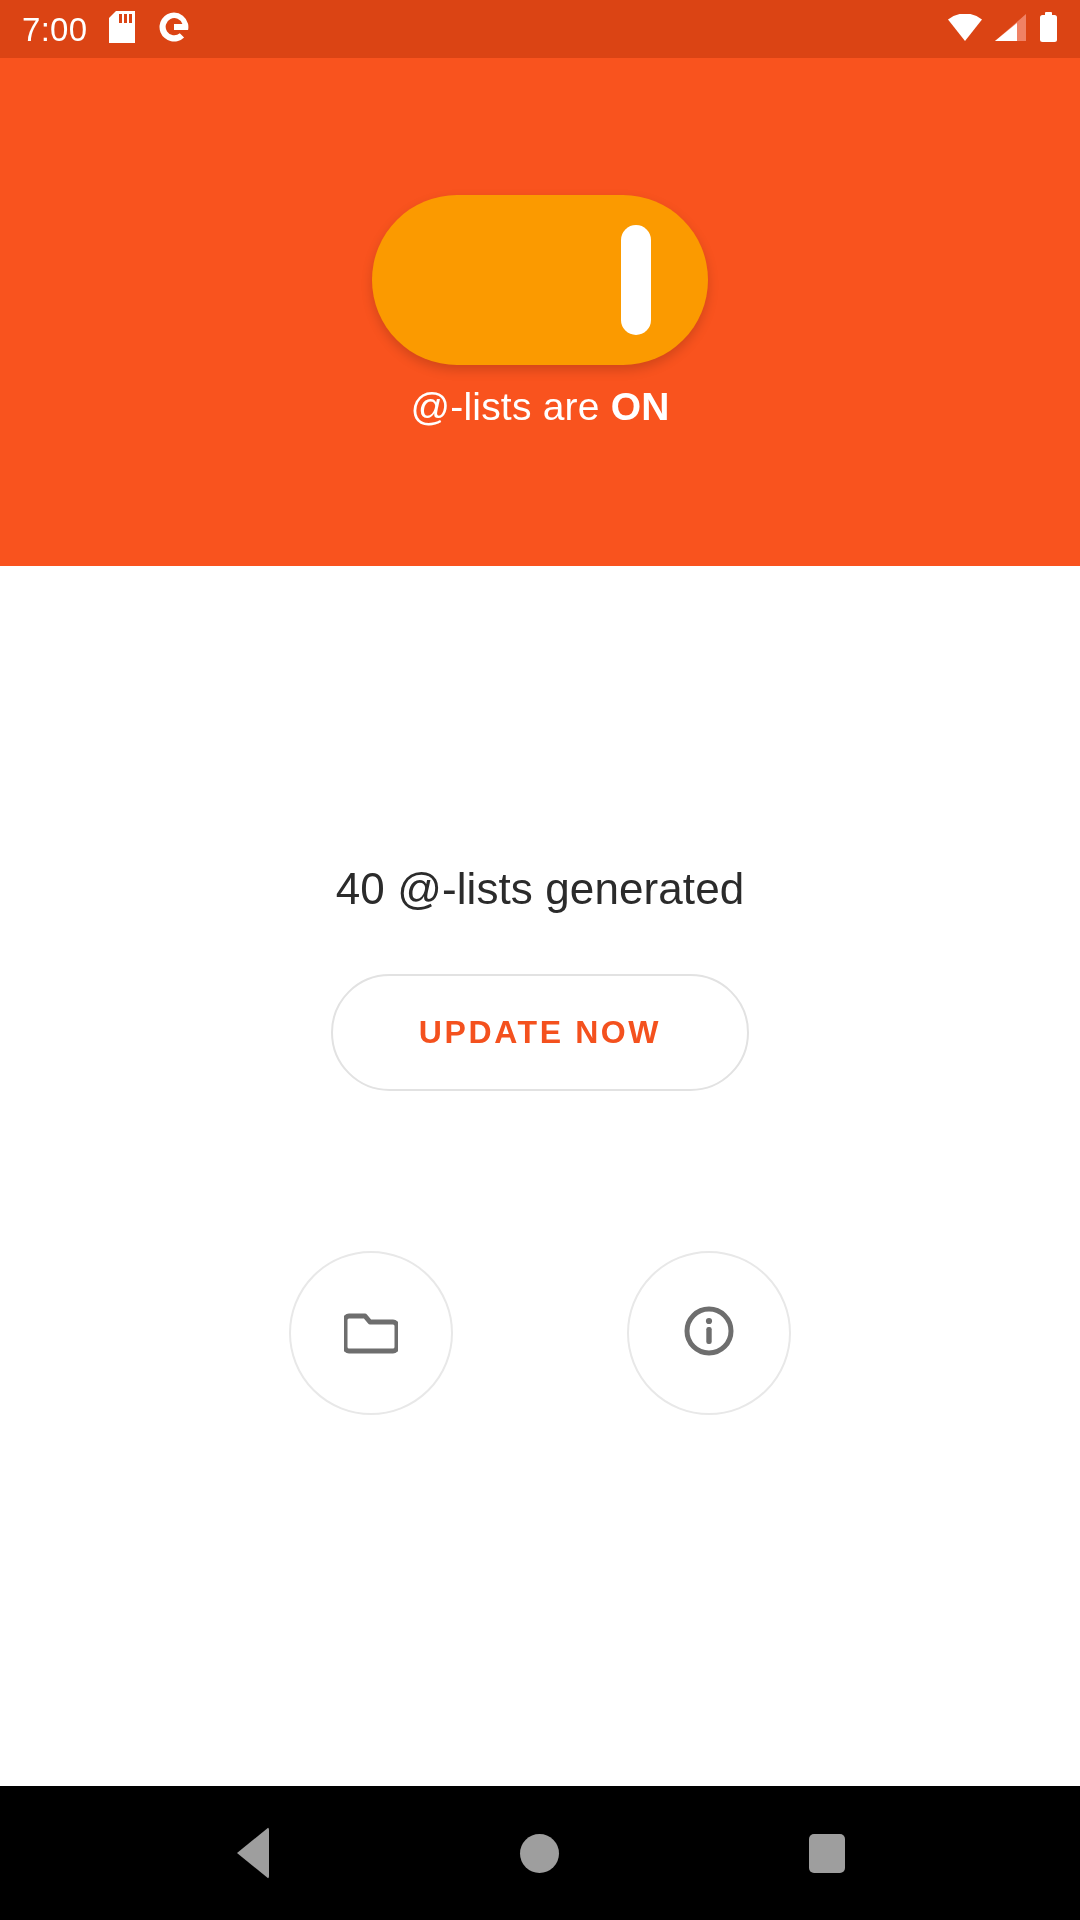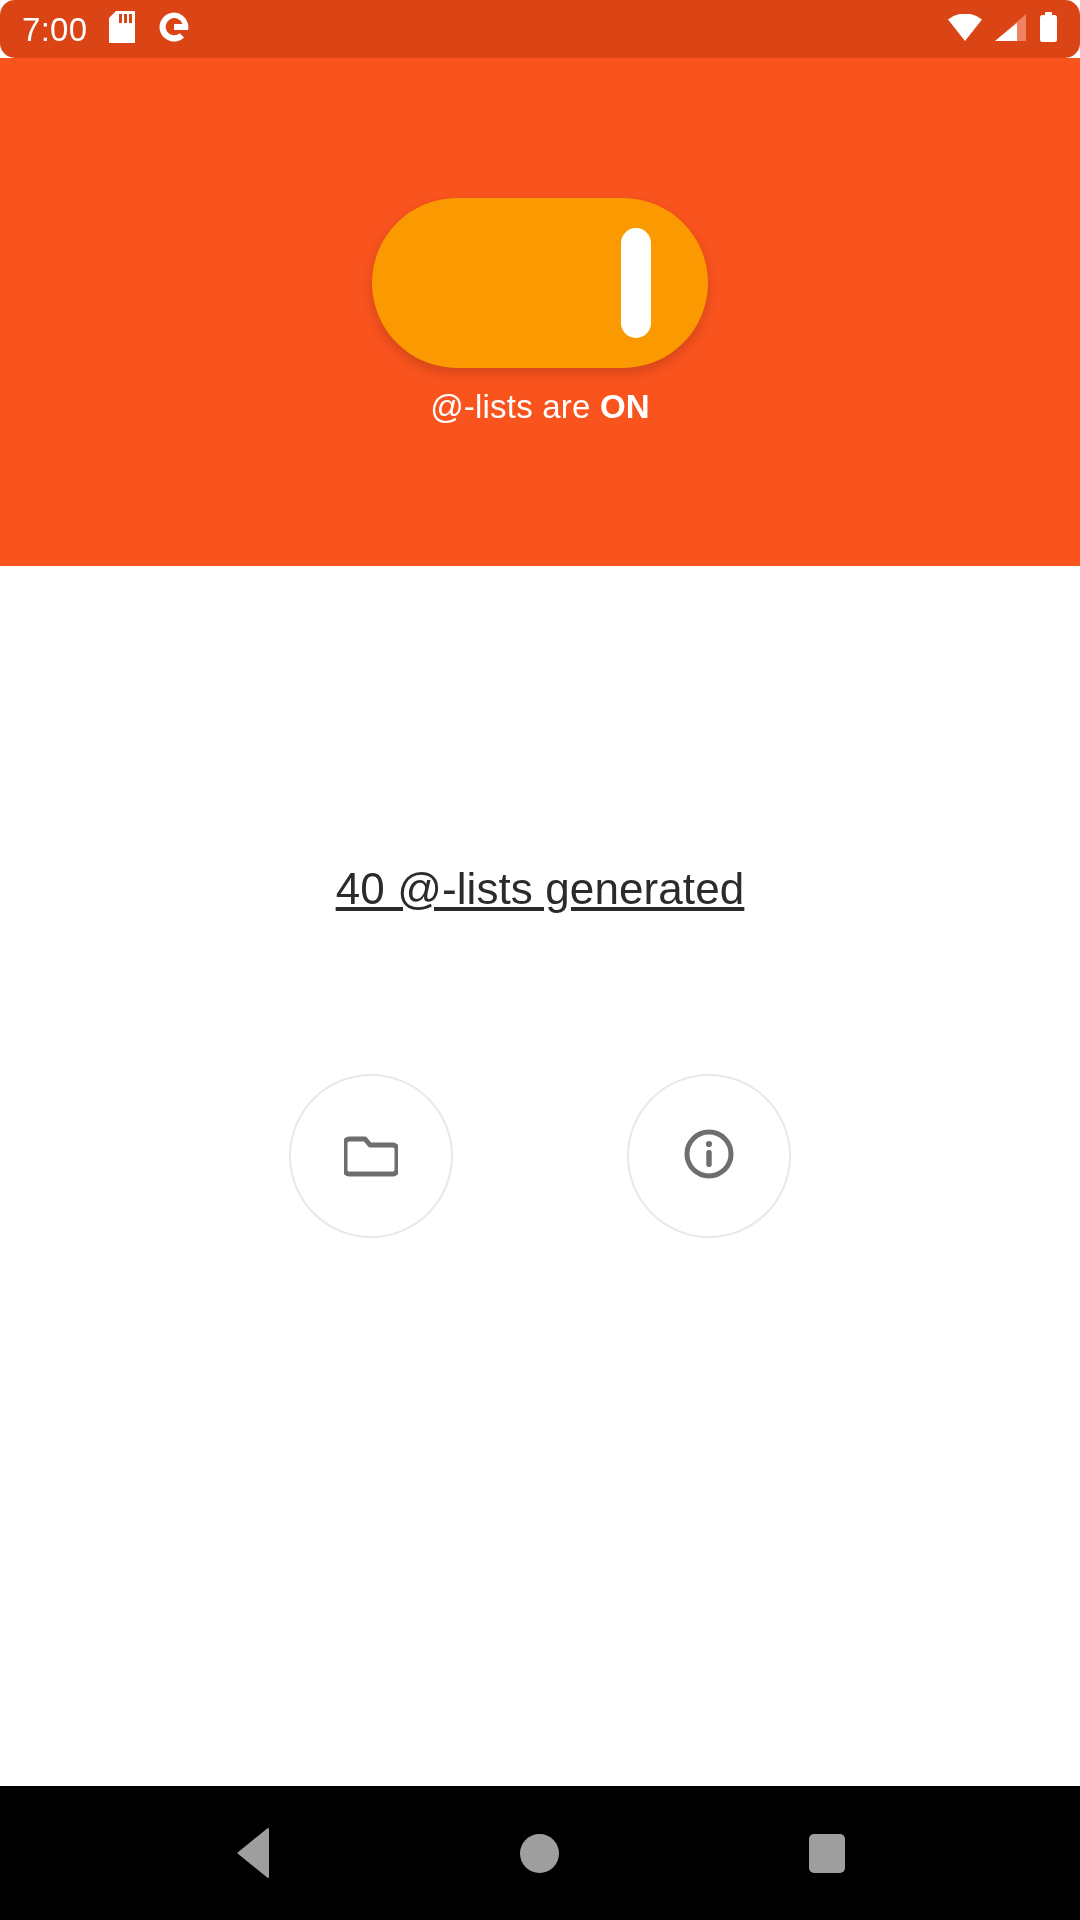--- a/index.html
+++ b/index.html
@@ -18,21 +18,20 @@
 
   
   .status-bar {
     height:58px;
     background:#DB4414;
     display:flex; align-items:center;
     padding:8px 22px;
     flex:0 0 auto;
     position:relative;
     z-index:5;
-    border-radius:15px;
   }
   .status-left { display:flex; align-items:center; gap:22px; }
   .status-clock {
     color:#ffffff;
     font-size:33px;
     letter-spacing:0.3px;
     line-height:1;
     font-weight:400;
   }
   .status-right {
@@ -60,21 +59,21 @@
     position:absolute;
     width:30px; height:110px;
     border-radius:15px;
     background:#ffffff;
     top:30px;
     right:57px;
   }
   .header-label {
     margin-top:20px;
     color:#ffffff;
-    font-size:33px;
+    font-size:39px;
     font-weight:400;
     letter-spacing:0.2px;
     white-space:nowrap;
   }
   .header-label b { font-weight:700; }
 
   
   .body {
     flex:1 1 auto;
     background:#ffffff;
@@ -82,21 +81,20 @@
     align-items:center;
     position:relative;
   }
   .count-text {
     margin-top:298px;
     font-size:44px;
     color:#2b2b2b;
     font-weight:400;
     letter-spacing:0.1px;
     white-space:nowrap;
-    text-decoration:underline;
   }
   .pill-btn {
     margin-top:60px;
     width:418px; height:117px;
     border:2px solid #e2e2e2;
     border-radius:60px;
     background:#ffffff;
     color:#F4511E;
     font-family:"Liberation Sans", sans-serif;
     font-size:32px;
@@ -201,20 +199,21 @@
     </div>
     <div class="header-label">
       <span>@-lists are </span><b>ON</b>
     </div>
   </div>
 
   <div class="body">
 
     <div class="count-text">40 @-lists generated</div>
 
+    <div class="pill-btn">UPDATE NOW</div>
 
     <div class="circle-row">
       <div class="circle-btn">
         <span class="ico">
           <svg width="54" height="48" viewBox="0 0 54 48">
             <path d="M5 9 h16 l5 6 h23 a4 4 0 0 1 4 4 v21 a4 4 0 0 1 -4 4 h-44 a4 4 0 0 1 -4 -4 v-27 a4 4 0 0 1 4 -4 z" fill="none" stroke="#6E6E6E" stroke-width="5" stroke-linejoin="round"></path>
           </svg>
         </span>
       </div>
       <div class="circle-btn">

